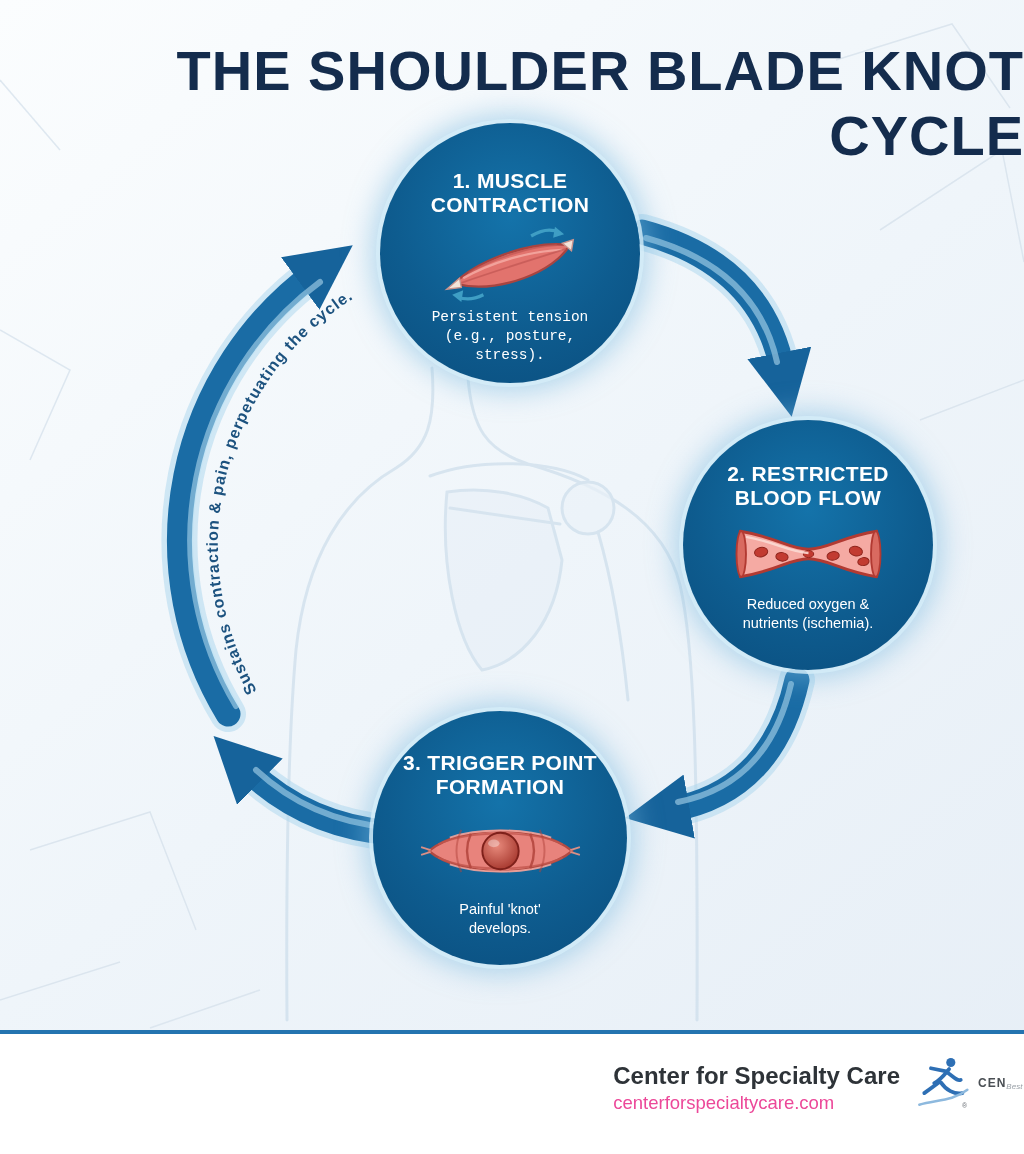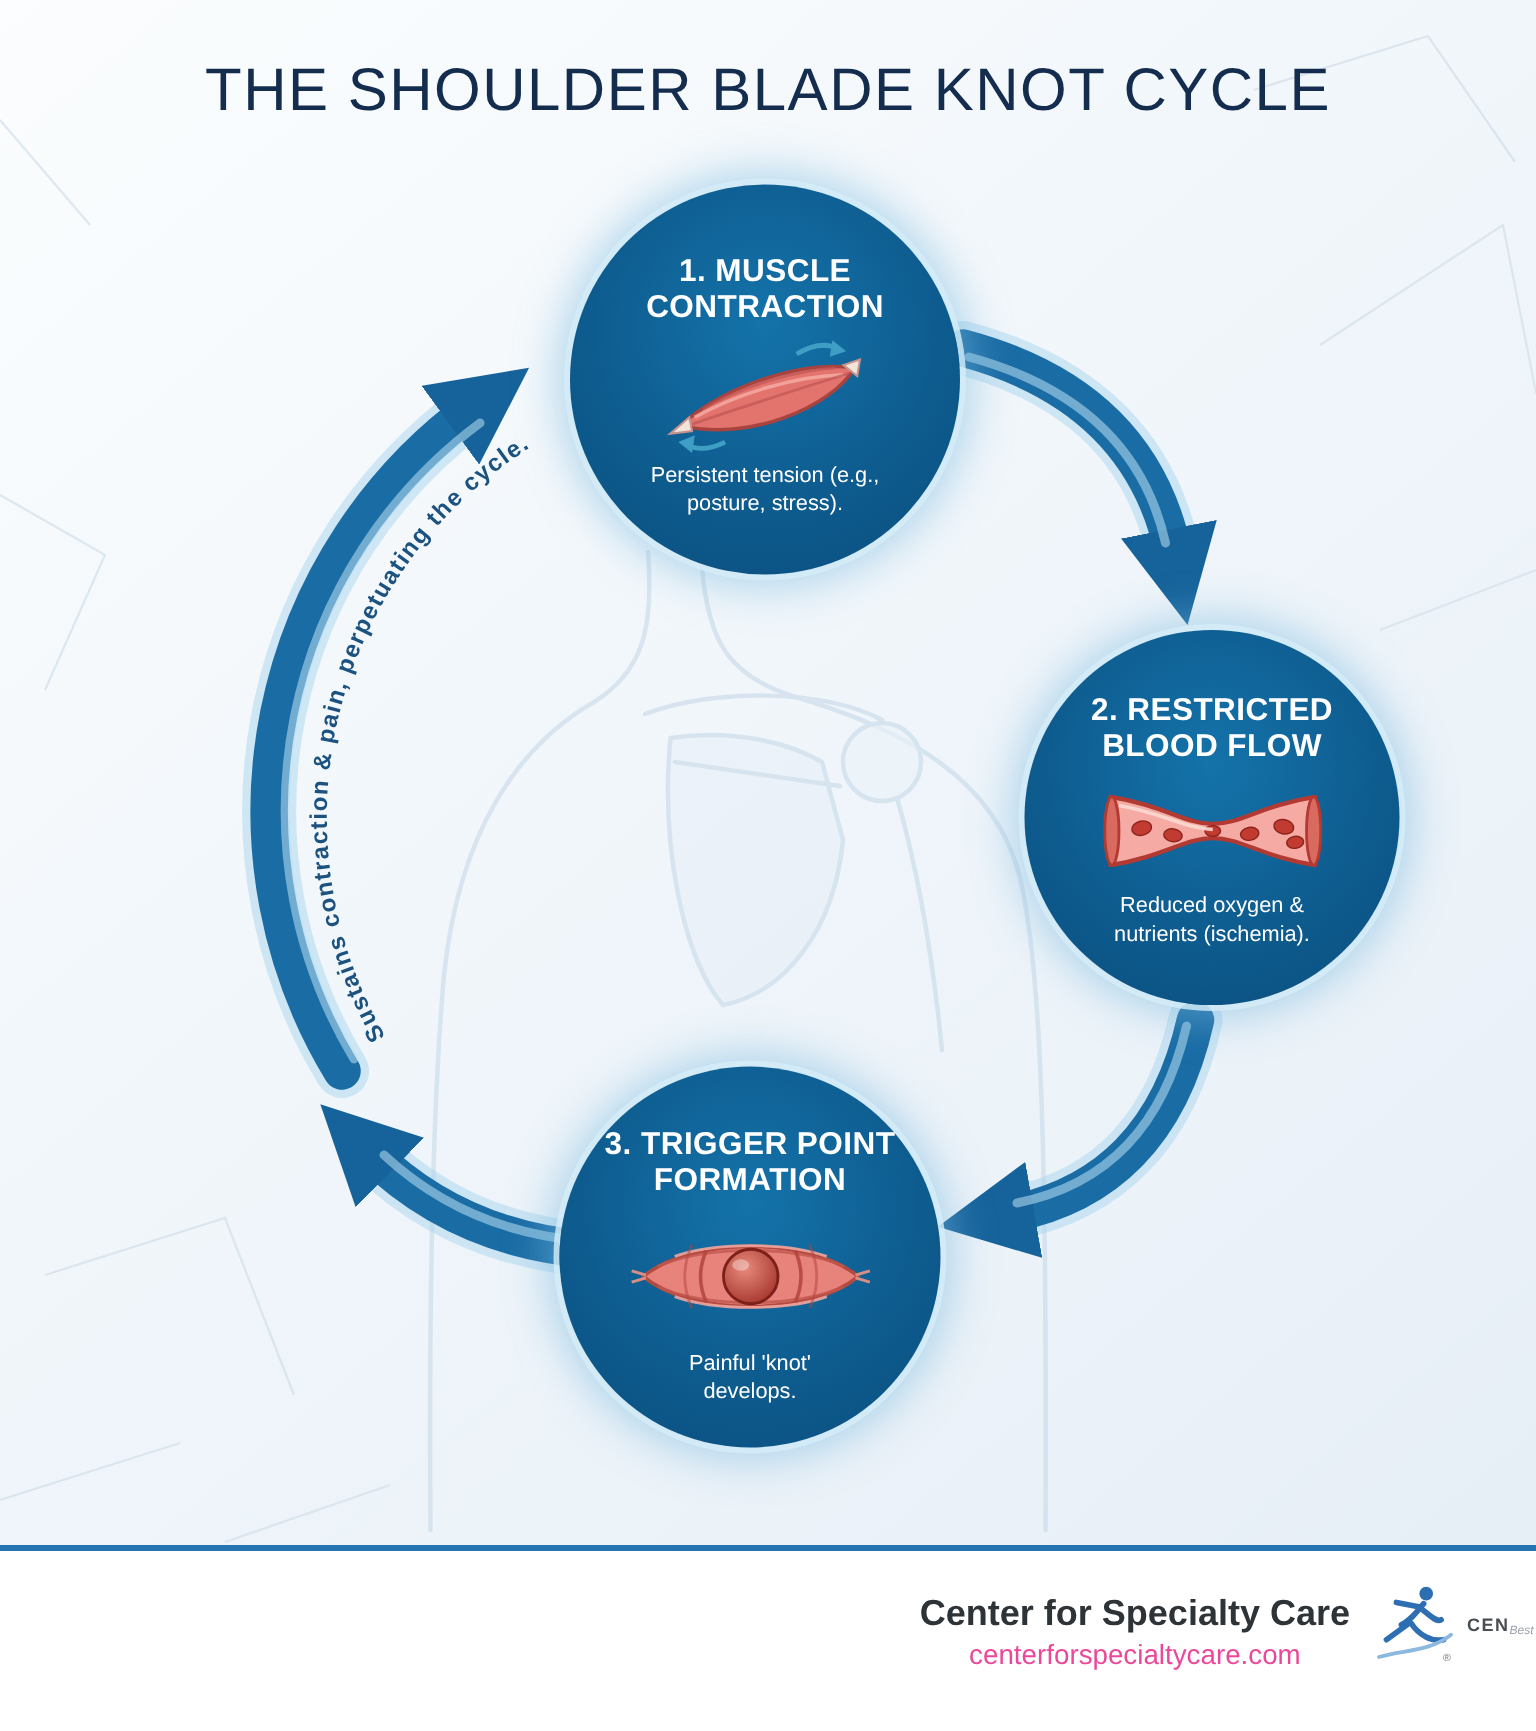--- a/index.html
+++ b/index.html
@@ -3,47 +3,47 @@
 <meta charset="utf-8">
 <style>
   html, body { margin: 0; padding: 0; }
   body { font-family: "Liberation Sans", sans-serif; }
   .page {
     position: relative; width: 1024px; height: 1154px; overflow: hidden;
     background: linear-gradient(140deg, #fbfdfe 0%, #eff5fa 50%, #e6eef6 100%);
   }
   .title {
     position: absolute; top: 38px; left: 0; width: 100%; margin: 0;
-    text-align: center; font-size: 40px; font-weight: 400;
+    text-align: right; font-size: 56px; font-weight: 700;
     letter-spacing: 1px; color: #142c4d; z-index: 3;
   }
   .cycle-svg { position: absolute; left: 0; top: 0; z-index: 1; }
   .glow  { stroke: #a9d6ee; stroke-width: 36; opacity: 0.5; fill: none; }
   .band  { stroke: #1a6ca5; stroke-width: 25; fill: none; }
   .sheen { stroke: #bce1f4; stroke-width: 6; opacity: 0.55; fill: none; }
   .curved-label { font-size: 16px; font-weight: 700; fill: #1c527f; letter-spacing: 1px; }
   .circle {
     position: absolute; border-radius: 50%; z-index: 2; box-sizing: border-box;
     background: radial-gradient(circle at 50% 36%, #1473aa 0%, #0e5c8f 55%, #0a4d7d 100%);
     color: #fff; display: flex; flex-direction: column; align-items: center;
     text-align: center;
     box-shadow: 0 0 0 4px rgba(214,237,249,0.8), 0 0 26px 10px rgba(122,185,224,0.5);
   }
   .c1 { left: 380px; top: 123px; width: 260px; height: 260px; padding-top: 46px; }
   .c2 { left: 683px; top: 420px; width: 250px; height: 250px; padding-top: 42px; }
   .c3 { left: 373px; top: 711px; width: 254px; height: 254px; padding-top: 40px; }
   .step-heading { font-weight: 700; font-size: 21px; line-height: 1.12; letter-spacing: 0.3px; max-width: 212px; }
   .step-icon { margin-top: 9px; line-height: 0; }
   .step-desc { font-size: 14.5px; line-height: 1.3; margin-top: 5px; }
-  .c1 .step-desc { max-width: 178px; }
+  .c1 .step-desc { max-width: 178px; font-family: Liberation Mono, monospace; }
   .c2 .step-desc { max-width: 178px; }
   .c3 .step-desc { max-width: 122px; }
   .footer-divider { position: absolute; left: 0; top: 1030px; width: 100%; height: 4px; background: #2474b0; z-index: 4; }
   .footer-area { position: absolute; left: 0; top: 1034px; width: 100%; height: 120px; background: #ffffff; z-index: 4; }
-  .footer-text { position: absolute; top: 28px; right: 124px; text-align: center; }
+  .footer-text { position: absolute; top: 28px; right: 124px; text-align: left; }
   .company { font-size: 24px; font-weight: 700; color: #2e3338; line-height: 1.2; }
   .website { font-size: 18.5px; color: #ec4899; line-height: 1.3; }
   .logo { position: absolute; right: -10px; top: 16px; width: 118px; height: 86px; }
   .logo-runner { position: absolute; left: 0; top: 2px; }
   .logo-col { position: absolute; left: 62px; top: 26px; display: flex; }
   .logo-cen { font-size: 12px; font-weight: 700; color: #4a4f54; letter-spacing: 1px; }
   .logo-best { font-size: 8px; font-style: italic; color: #9aa1a8; margin-top: 6px; }
   .logo-reg { position: absolute; left: 46px; top: 52px; font-size: 7px; color: #6b7076; }
 </style>
 </head>

